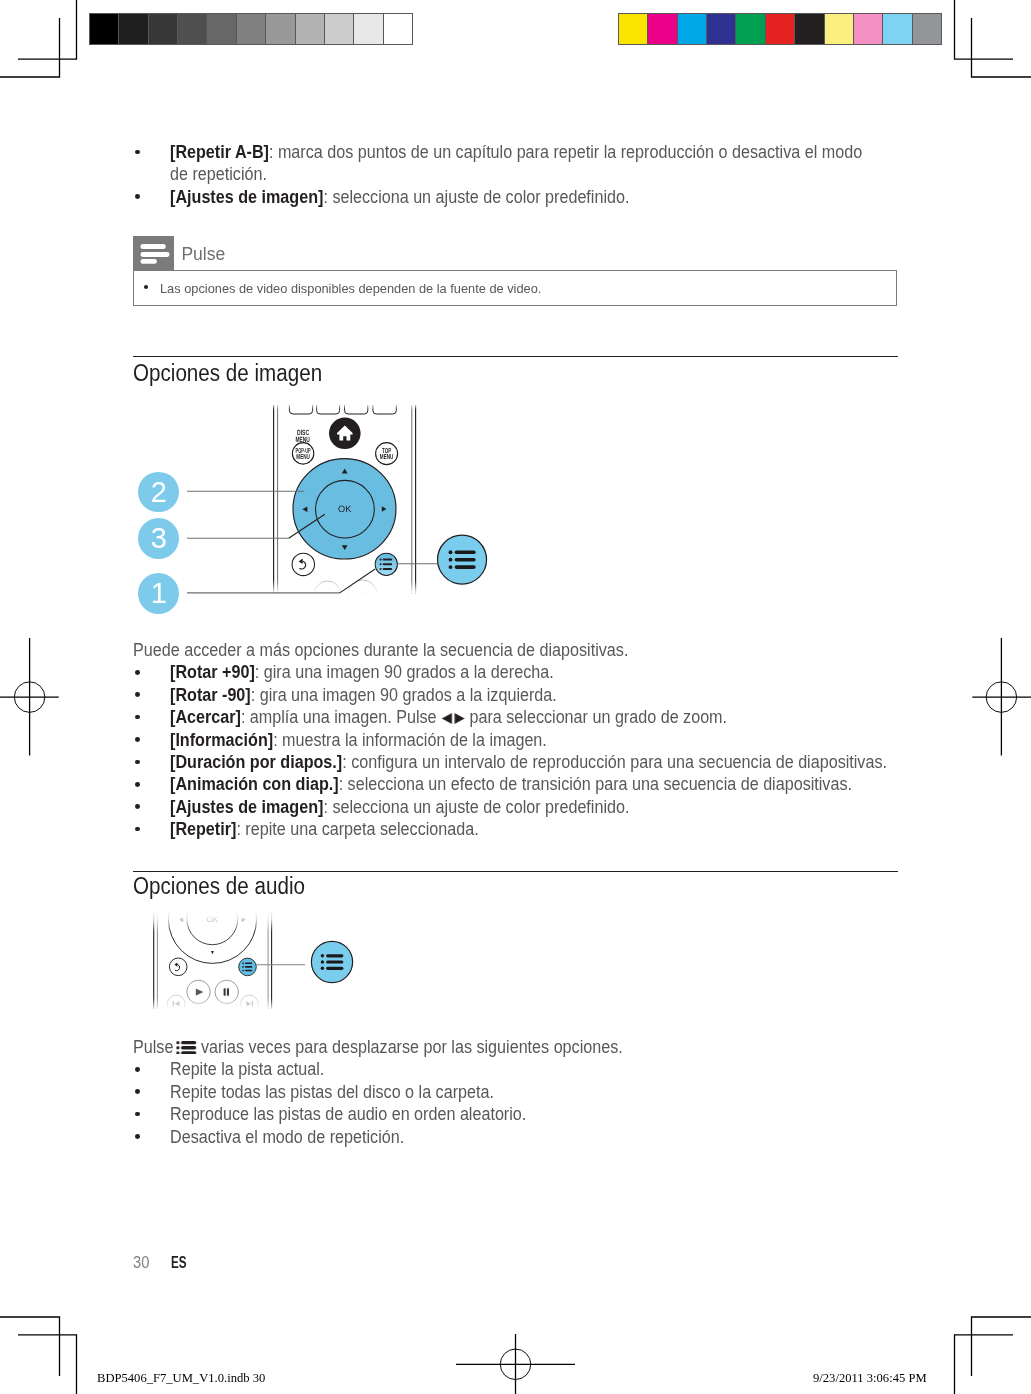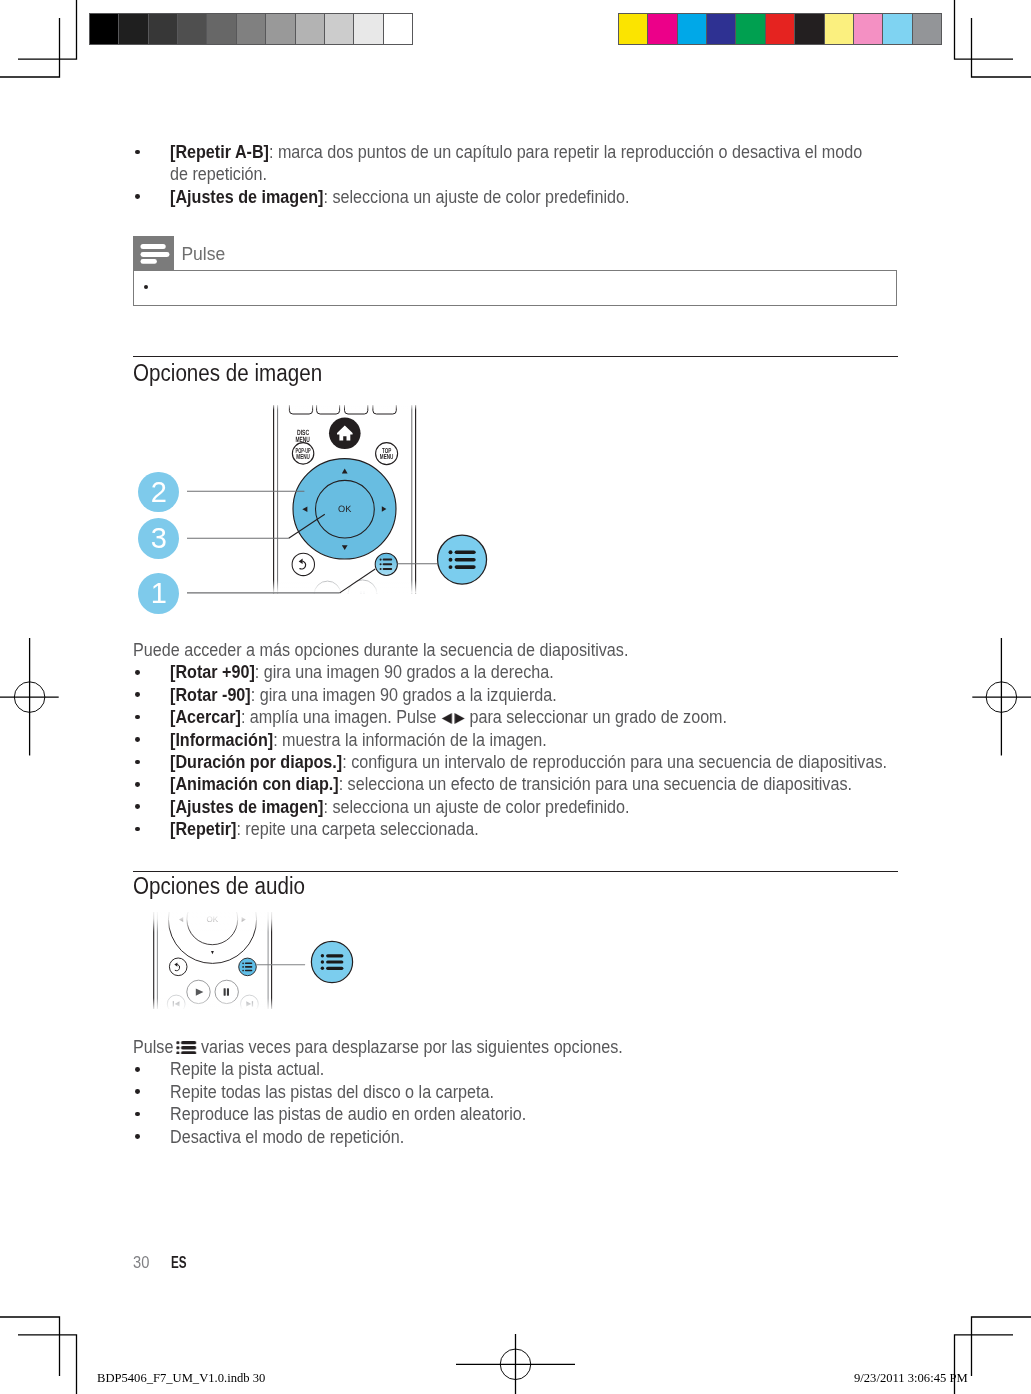--- a/index.html
+++ b/index.html
@@ -120,20 +120,21 @@
       <g fill="#ffffff">
         <rect x="7.5" y="8.1" width="25.2" height="5.0" rx="2.5"></rect>
         <rect x="7.5" y="16.1" width="29.0" height="4.8" rx="2.4"></rect>
         <rect x="7.5" y="23.1" width="16.4" height="4.6" rx="2.3"></rect>
       </g>
     </svg>
   </div>
   <div id="note-label" style="left:181.4px;top:243.8px">Pulse</div>
   <div id="note-box" style="left:133.4px;top:270.4px;width:763.2px;height:35.4px"></div>
   <div class="note-bullet" style="left:143.5px;top:285px"></div>
+  <div class="note-text" style="left:160px;top:279.6px">Las opciones de video disponibles dependen de la fuente de video.</div>
 
   <div class="rule" style="left:133.2px;top:355.6px;width:765px"></div>
   <div class="h2" style="left:133.2px;top:358.5px">Opciones de imagen</div>
 
   <svg class="abs" style="left:130px;top:395px" width="380" height="230" viewBox="130 395 380 230">
     <defs>
       <linearGradient id="fadeTop" x1="0" y1="0" x2="0" y2="1">
         <stop offset="0" stop-color="#ffffff" stop-opacity="1"></stop>
         <stop offset="1" stop-color="#ffffff" stop-opacity="0"></stop>
       </linearGradient>
@@ -381,14 +382,14 @@
       <div class="body-text" style="left: 169.5px; top: 1080.8px; width: 740px;">Repite todas las pistas del disco o la carpeta.</div>
       <div class="bullet" style="left: 134.9px; top: 1111.7px;"></div>
       <div class="body-text" style="left: 169.5px; top: 1103.2px; width: 740px;">Reproduce las pistas de audio en orden aleatorio.</div>
       <div class="bullet" style="left: 134.9px; top: 1134.1px;"></div>
       <div class="body-text" style="left: 169.5px; top: 1125.6px; width: 740px;">Desactiva el modo de repetición.</div>
     </div>
 
   <div id="folio-num" style="left:133.3px;top:1252.0px">30</div>
   <div id="folio-lang" style="left:171.0px;top:1252.6px">ES</div>
   <div class="printinfo" style="left:97px;top:1370.6px">BDP5406_F7_UM_V1.0.indb   30</div>
-  <div class="printinfo" style="left:854px;top:1370.6px">9/23/2011   3:06:45 PM</div>
+  <div class="printinfo" style="left:813px;top:1370.6px">9/23/2011   3:06:45 PM</div>
 </div>
 
 </body></html>

